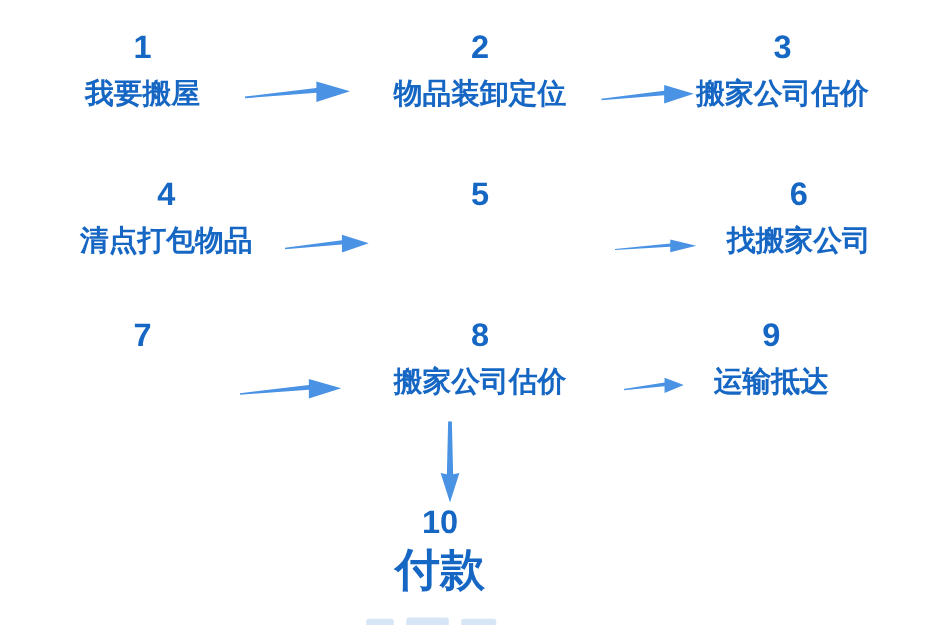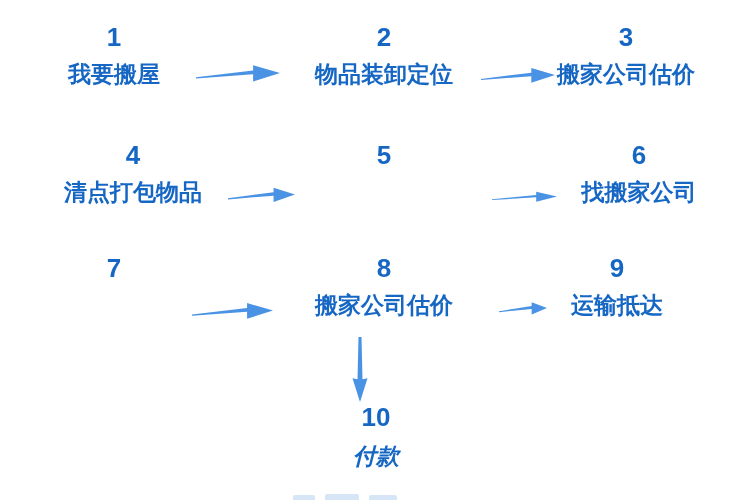--- a/index.html
+++ b/index.html
@@ -9,21 +9,21 @@
     overflow:hidden;
   }
   .step{position:absolute;text-align:center;color:var(--text-blue,#1667C4);}
   .step .num{
     font-size:26px;font-weight:bold;line-height:30px;margin-bottom:6px;
   }
   .step .label{
     font-size:23px;font-weight:bold;line-height:32px;white-space:nowrap;
   }
   .step-final .num{font-size:26px;line-height:30px;margin-bottom:4px;}
-  .step-final .label{font-size:23px;line-height:40px;font-style:italic;}
+  .step-final .label{font-size:36px;line-height:40px;}
   .arrow{position:absolute;}
   .arrow svg{display:block;width:100%;height:100%;}
   .arrow polygon{fill:var(--arrow-blue,#4A92E4);}
   .cutoff{
     position:absolute;left:293px;top:494px;width:112px;height:6px;
     display:flex;gap:10px;align-items:flex-end;
   }
   .cutoff span{display:block;background:#d7e6f6;border-radius:2px 2px 0 0;}
   .cutoff span:nth-child(1){width:22px;height:5px;}
   .cutoff span:nth-child(2){width:34px;height:6px;}
@@ -100,21 +100,21 @@
     <div class="num">9</div>
     <div class="label">运输抵达</div>
   </div>
 
   <div class="arrow" style="left:349px;top:337px;width:22px;height:65px;">
     <svg viewBox="0 0 22 66" preserveAspectRatio="none">
         <polygon points="9.5,0 12.5,0 13.5,43 18.5,42 11,66 3.5,42 8.5,43"></polygon>
       </svg>
   </div>
 
-  <div class="step step-final" style="left:326px;top:402px;width:100px;">
+  <div class="step step-final" style="left:302px;top:402px;width:100px;">
     <div class="num">10</div>
     <div class="label">付款</div>
   </div>
 
   <div class="cutoff">
     <span></span>
       <span></span>
       <span></span>
   </div>
 

